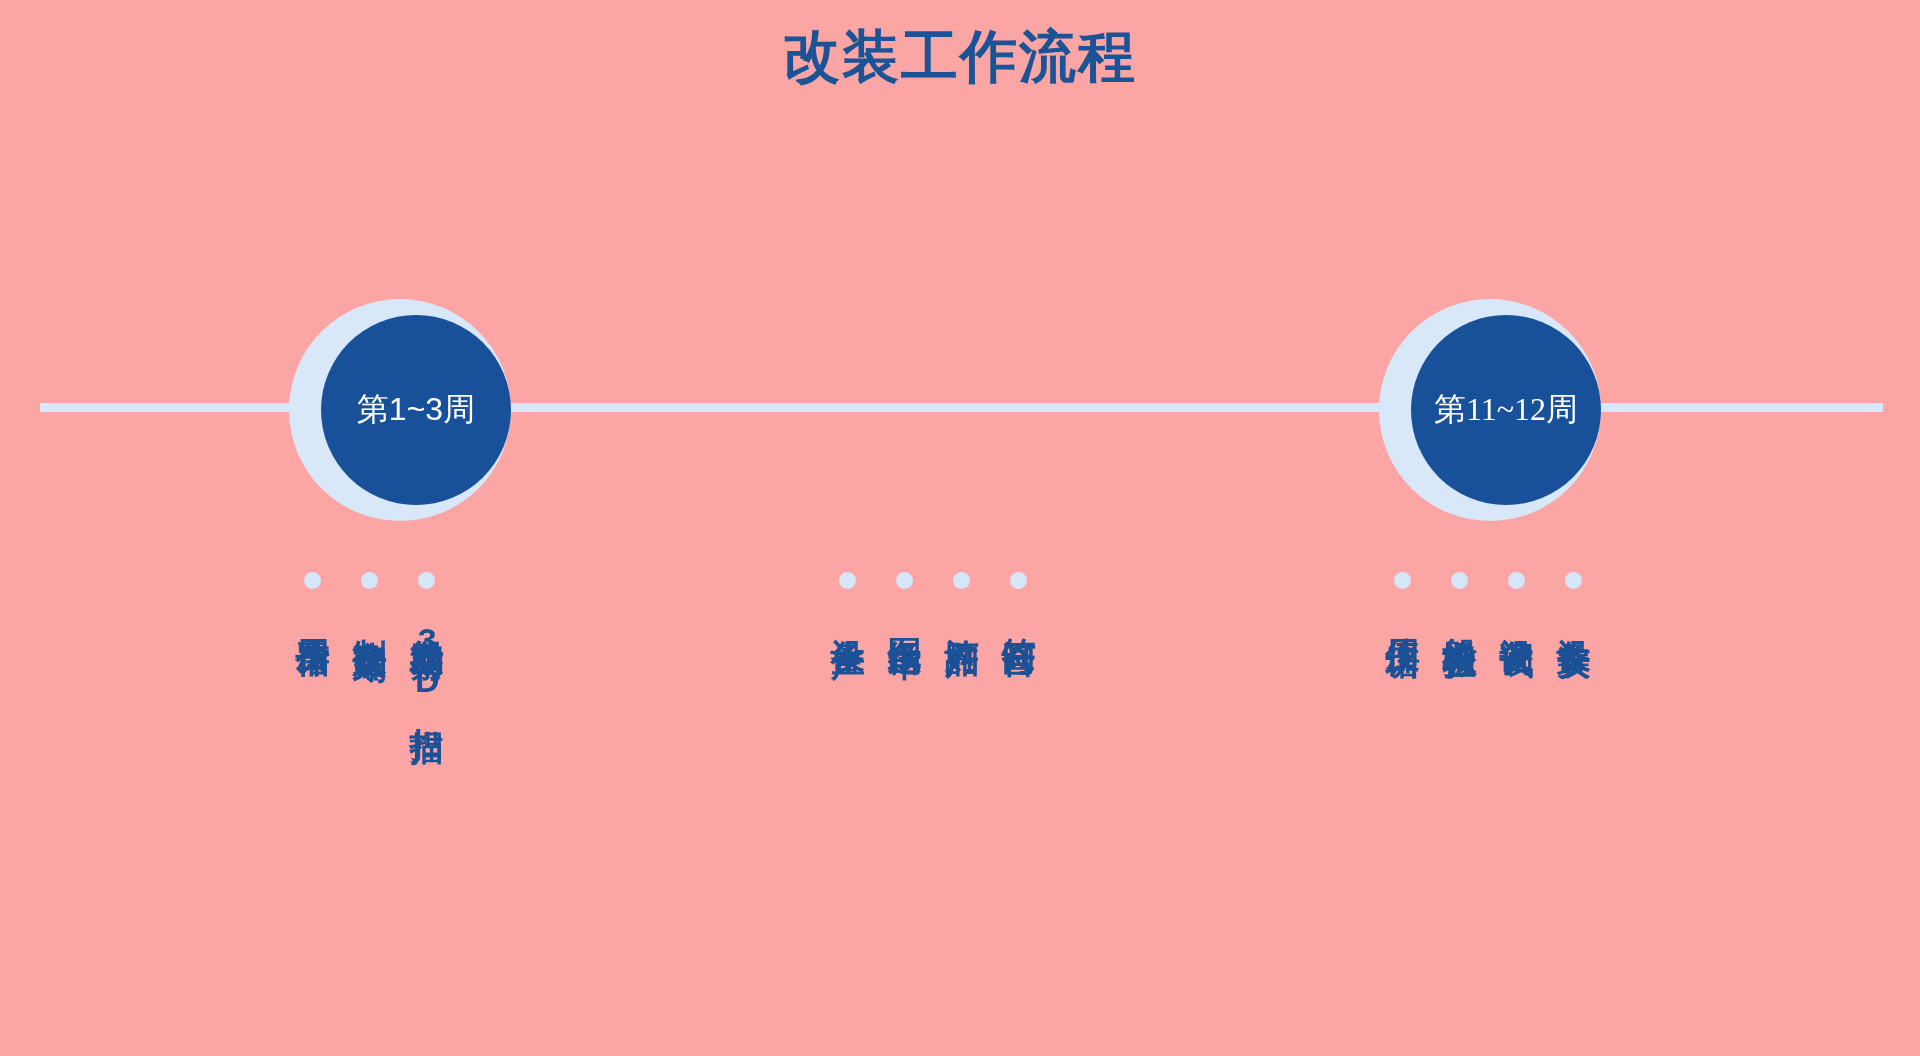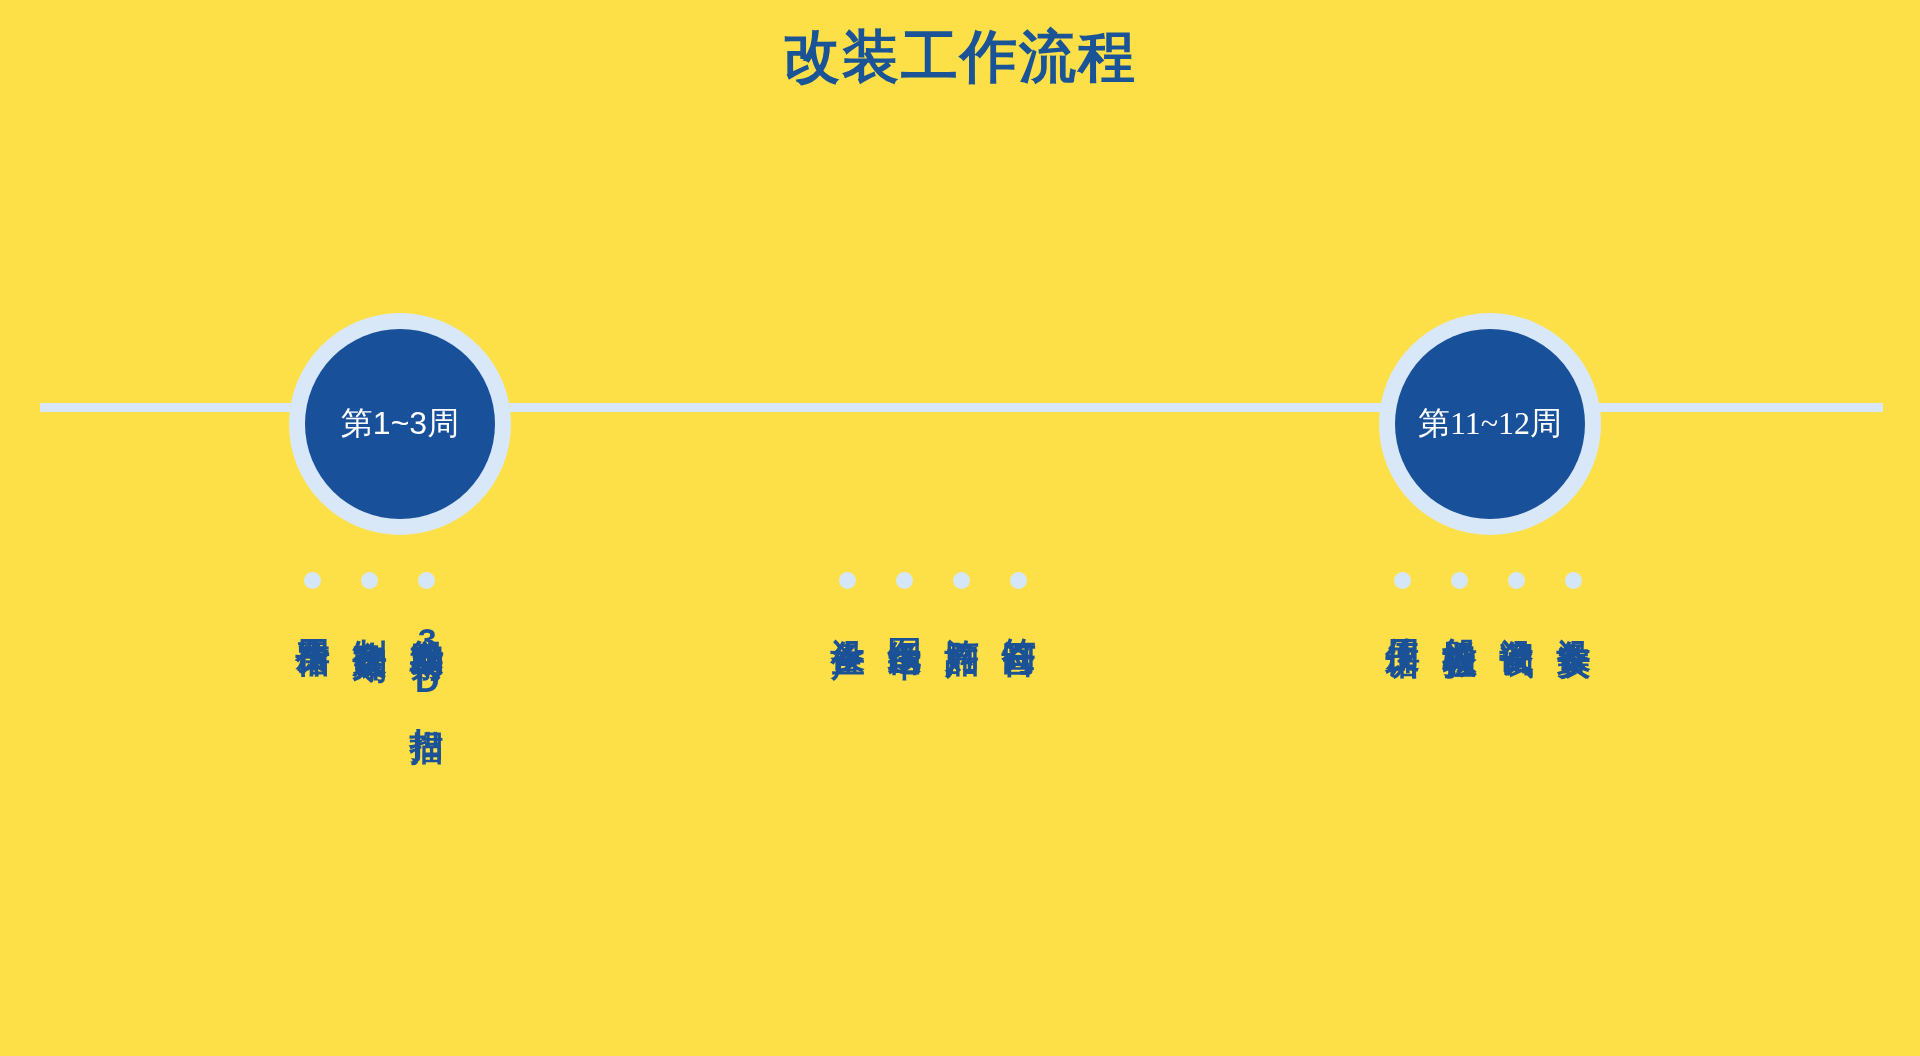--- a/index.html
+++ b/index.html
@@ -11,21 +11,21 @@
     width: 1920px;
     height: 1056px;
     overflow: hidden;
     font-family: "Liberation Sans", "DejaVu Sans", sans-serif;
     position: relative;
   }
 
   .slide {
     position: absolute;
     inset: 0;
-    background: #fde047;
+    background: #fca5a5;
   }
 
   
   .page-title {
     position: absolute;
     top: 24px;
     left: 0;
     width: 1920px;
     text-align: center;
     font-size: 57px;
@@ -43,28 +43,28 @@
     width: 1843px;
     top: 403px;
     height: 9px;
     background: #d9e8f8;
     border-radius: 1px;
   }
 
   
   .stage-node {
     position: absolute;
-    top: 313px;
+    top: 299px;
     width: 222px;
     height: 222px;
     border-radius: 50%;
     background: #d9e8f8;
     display: flex;
     align-items: center;
-    justify-content: center;
+    justify-content: flex-end;
   }
   .stage-node .disc {
     width: 190px;
     height: 190px;
     border-radius: 50%;
     background: #18519a;
     display: flex;
     align-items: center;
     justify-content: center;
   }

